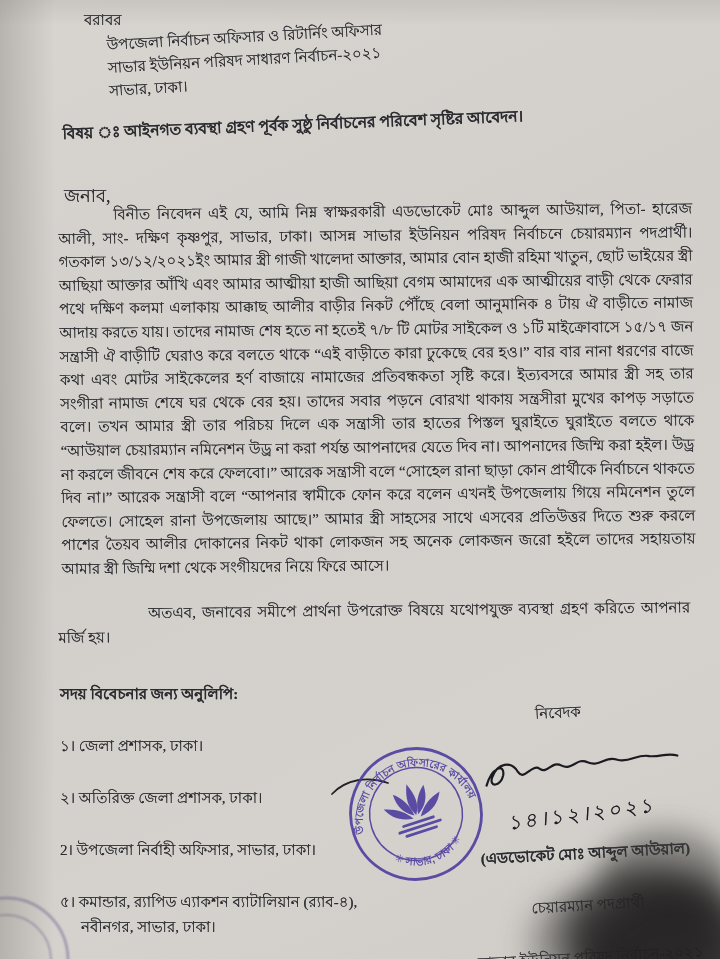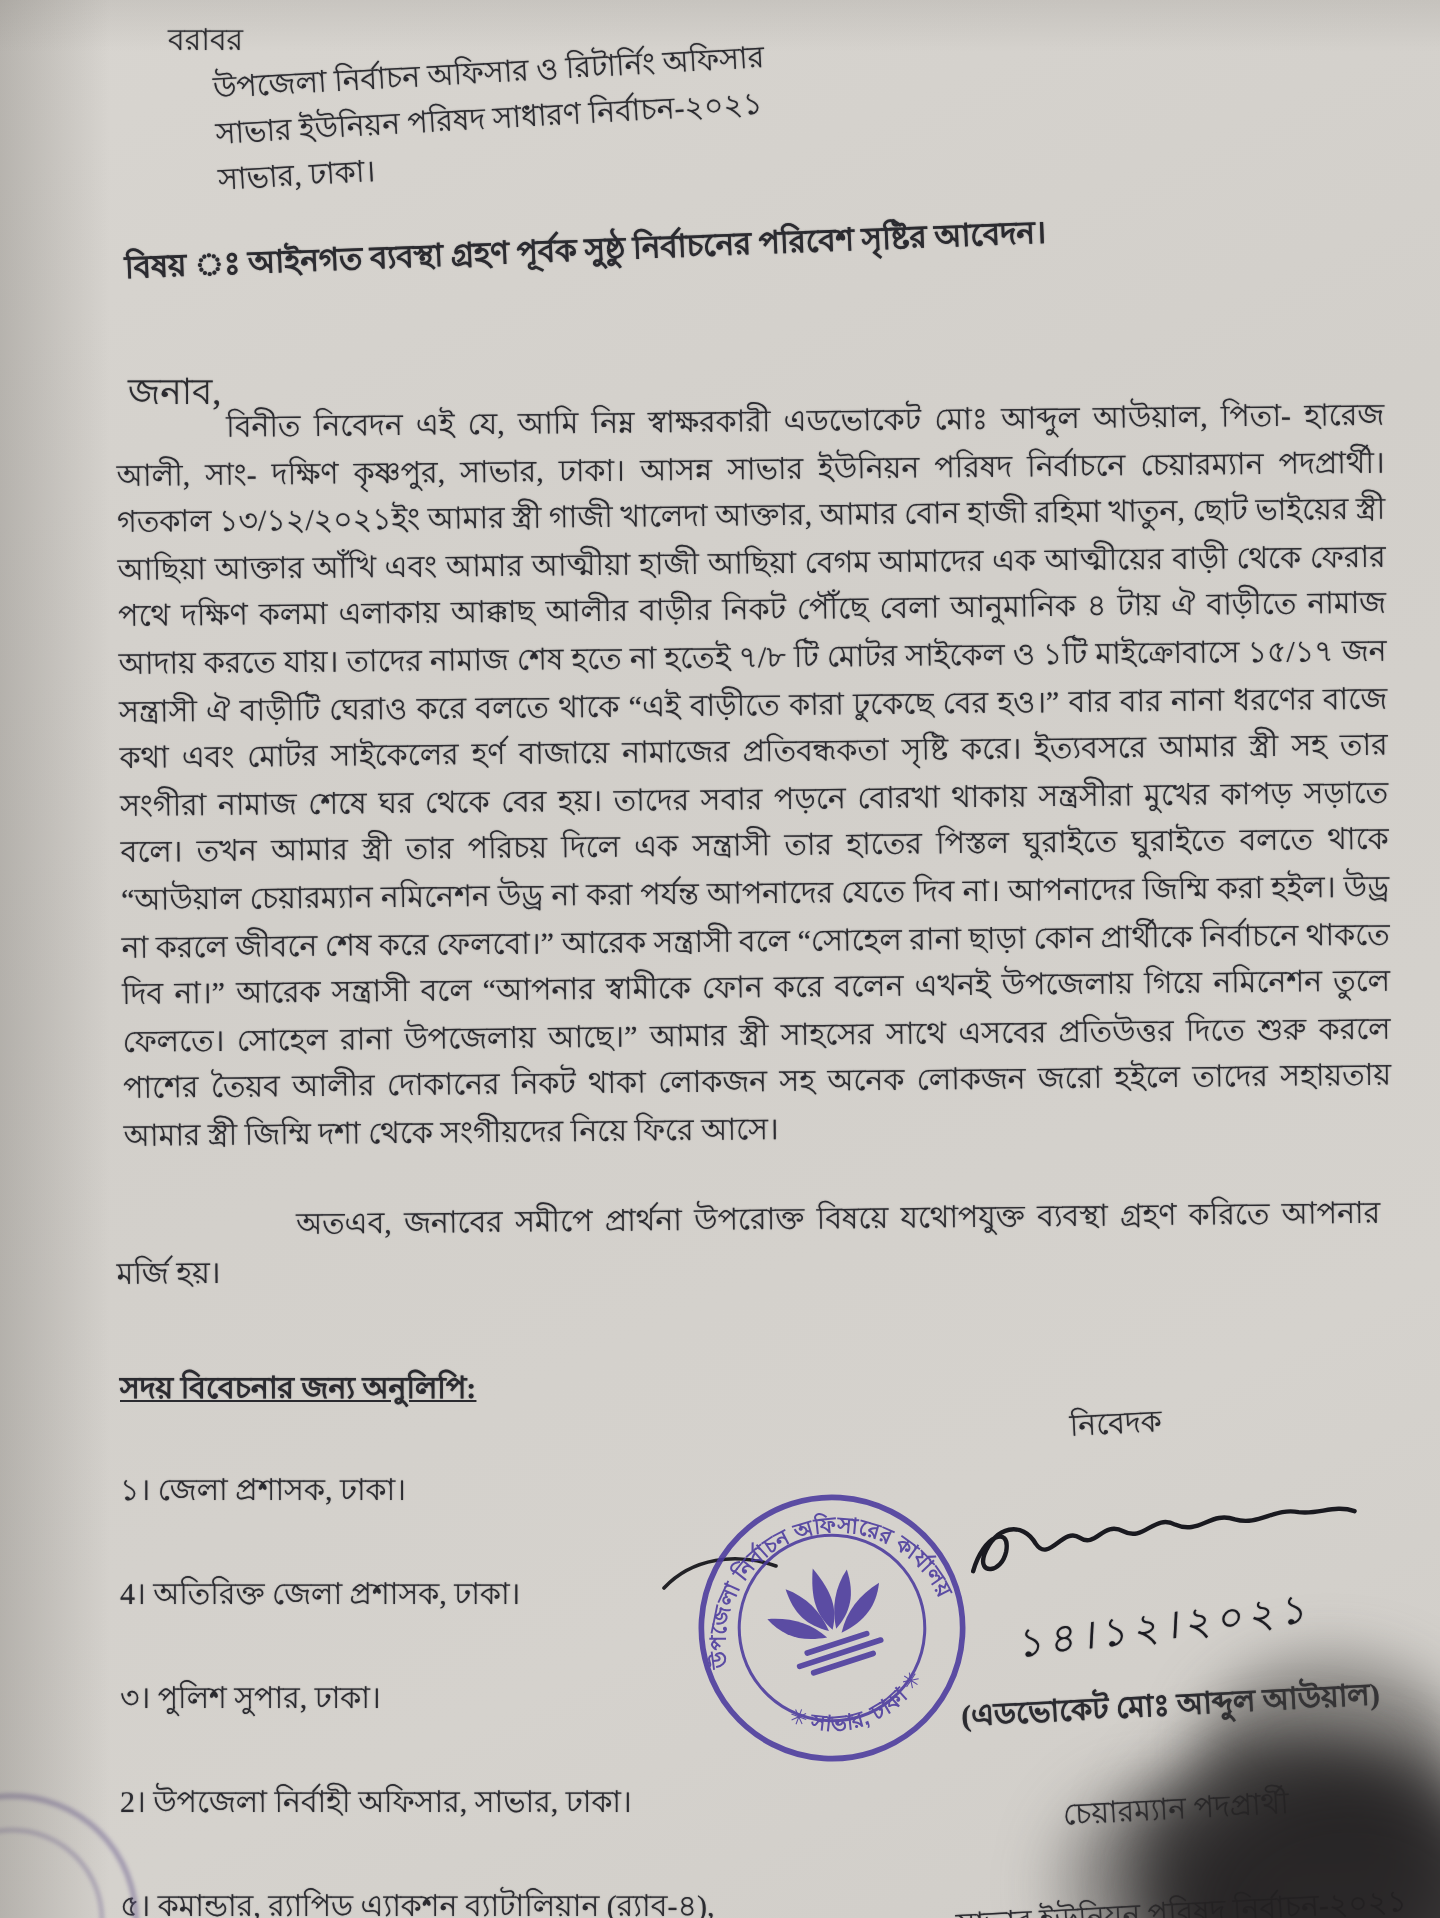--- a/index.html
+++ b/index.html
@@ -16,21 +16,21 @@
   .subject{left:62px;top:122px;width:560px;font-size:15.5px;font-weight:700;transform:rotate(-2.2deg);transform-origin:left top;}
   .salutation{left:64px;top:182px;font-size:18px;}
   .body1{
     left:58px;top:204px;width:634px;font-size:15px;line-height:23.6px;
     text-align:justify;text-indent:55px;transform:rotate(-0.6deg);transform-origin:left top;
   }
   .body2{
     left:58px;top:602px;width:632px;font-size:15px;line-height:24px;
     text-align:justify;text-indent:90px;transform:rotate(-0.6deg);transform-origin:left top;
   }
-  .cc-head{left:60px;top:682px;font-size:15px;font-weight:700;text-decoration:underline;}
+  .cc-head{left:60px;top:682px;font-size:15px;font-weight:700;}
   .cc-list{left:60px;top:708px;width:318px;font-size:15px;line-height:25.5px;}
   .cc-item{text-indent:-21px;padding-left:21px;margin-bottom:1px;}
   .sig-block{left:438px;top:680px;width:276px;font-size:15px;line-height:26px;
     text-align:center;transform:rotate(-3deg);transform-origin:left top;}
   .sig-heading{margin-right:40px;}
   .sig-svg{display:block;margin:2px auto -6px auto;}
   .hand-date{
     font-size:20px;letter-spacing:3px;color:#1c1c22;
     transform:rotate(-4deg) skewX(-10deg);margin:-8px 0 -10px 0;line-height:22px;
   }
@@ -62,22 +62,21 @@
   <div class="txt soft subject">বিষয় ঃ আইনগত ব্যবস্থা গ্রহণ পূর্বক সুষ্ঠু নির্বাচনের পরিবেশ সৃষ্টির আবেদন।</div>
 
   <div class="txt soft salutation">জনাব,</div>
 
   <div class="txt soft body1">বিনীত নিবেদন এই যে, আমি নিম্ন স্বাক্ষরকারী এডভোকেট মোঃ আব্দুল আউয়াল, পিতা- হারেজ আলী, সাং- দক্ষিণ কৃষ্ণপুর, সাভার, ঢাকা। আসন্ন সাভার ইউনিয়ন পরিষদ নির্বাচনে চেয়ারম্যান পদপ্রার্থী। গতকাল ১৩/১২/২০২১ইং আমার স্ত্রী গাজী খালেদা আক্তার, আমার বোন হাজী রহিমা খাতুন, ছোট ভাইয়ের স্ত্রী আছিয়া আক্তার আঁখি এবং আমার আত্মীয়া হাজী আছিয়া বেগম আমাদের এক আত্মীয়ের বাড়ী থেকে ফেরার পথে দক্ষিণ কলমা এলাকায় আক্কাছ আলীর বাড়ীর নিকট পৌঁছে বেলা আনুমানিক ৪ টায় ঐ বাড়ীতে নামাজ আদায় করতে যায়। তাদের নামাজ শেষ হতে না হতেই ৭/৮ টি মোটর সাইকেল ও ১টি মাইক্রোবাসে ১৫/১৭ জন সন্ত্রাসী ঐ বাড়ীটি ঘেরাও করে বলতে থাকে “এই বাড়ীতে কারা ঢুকেছে বের হও।” বার বার নানা ধরণের বাজে কথা এবং মোটর সাইকেলের হর্ণ বাজায়ে নামাজের প্রতিবন্ধকতা সৃষ্টি করে। ইত্যবসরে আমার স্ত্রী সহ তার সংগীরা নামাজ শেষে ঘর থেকে বের হয়। তাদের সবার পড়নে বোরখা থাকায় সন্ত্রসীরা মুখের কাপড় সড়াতে বলে। তখন আমার স্ত্রী তার পরিচয় দিলে এক সন্ত্রাসী তার হাতের পিস্তল ঘুরাইতে ঘুরাইতে বলতে থাকে “আউয়াল চেয়ারম্যান নমিনেশন উড্র না করা পর্যন্ত আপনাদের যেতে দিব না। আপনাদের জিম্মি করা হইল। উড্র না করলে জীবনে শেষ করে ফেলবো।” আরেক সন্ত্রাসী বলে “সোহেল রানা ছাড়া কোন প্রার্থীকে নির্বাচনে থাকতে দিব না।” আরেক সন্ত্রাসী বলে “আপনার স্বামীকে ফোন করে বলেন এখনই উপজেলায় গিয়ে নমিনেশন তুলে ফেলতে। সোহেল রানা উপজেলায় আছে।” আমার স্ত্রী সাহসের সাথে এসবের প্রতিউত্তর দিতে শুরু করলে পাশের তৈয়ব আলীর দোকানের নিকট থাকা লোকজন সহ অনেক লোকজন জরো হইলে তাদের সহায়তায় আমার স্ত্রী জিম্মি দশা থেকে সংগীয়দের নিয়ে ফিরে আসে।</div>
   <div class="txt soft body2">অতএব, জনাবের সমীপে প্রার্থনা উপরোক্ত বিষয়ে যথোপযুক্ত ব্যবস্থা গ্রহণ করিতে আপনার মর্জি হয়।</div>
 
   <div class="txt soft cc-head">সদয় বিবেচনার জন্য অনুলিপি:</div>
   <div class="txt soft cc-list">
     <div class="cc-item">১। জেলা প্রশাসক, ঢাকা।</div>
-    <div class="cc-item">4। অতিরিক্ত জেলা প্রশাসক, ঢাকা।</div>
-    <div class="cc-item">৩। পুলিশ সুপার, ঢাকা।</div>
+    <div class="cc-item">২। অতিরিক্ত জেলা প্রশাসক, ঢাকা।</div>
     <div class="cc-item">2। উপজেলা নির্বাহী অফিসার, সাভার, ঢাকা।</div>
     <div class="cc-item">৫। কমান্ডার, র‍্যাপিড এ্যাকশন ব্যাটালিয়ান (র‍্যাব-৪), নবীনগর, সাভার, ঢাকা।</div>
     
     
   </div>
 
   <div class="txt soft sig-block">
     <div class="sig-heading">নিবেদক</div>
     <svg class="sig-svg" width="210" height="38" viewBox="0 0 210 38">
       <path d="M10 28 C16 10 30 6 27 19 C24 30 12 30 16 20 C22 6 36 4 42 16 C48 26 56 8 64 14 C72 20 76 6 86 12 C96 18 102 4 112 10 C124 16 130 4 142 9 C154 13 162 4 174 7 C184 9 192 4 202 8" fill="none" stroke="#1a1a20" stroke-width="2.2" stroke-linecap="round"></path>

